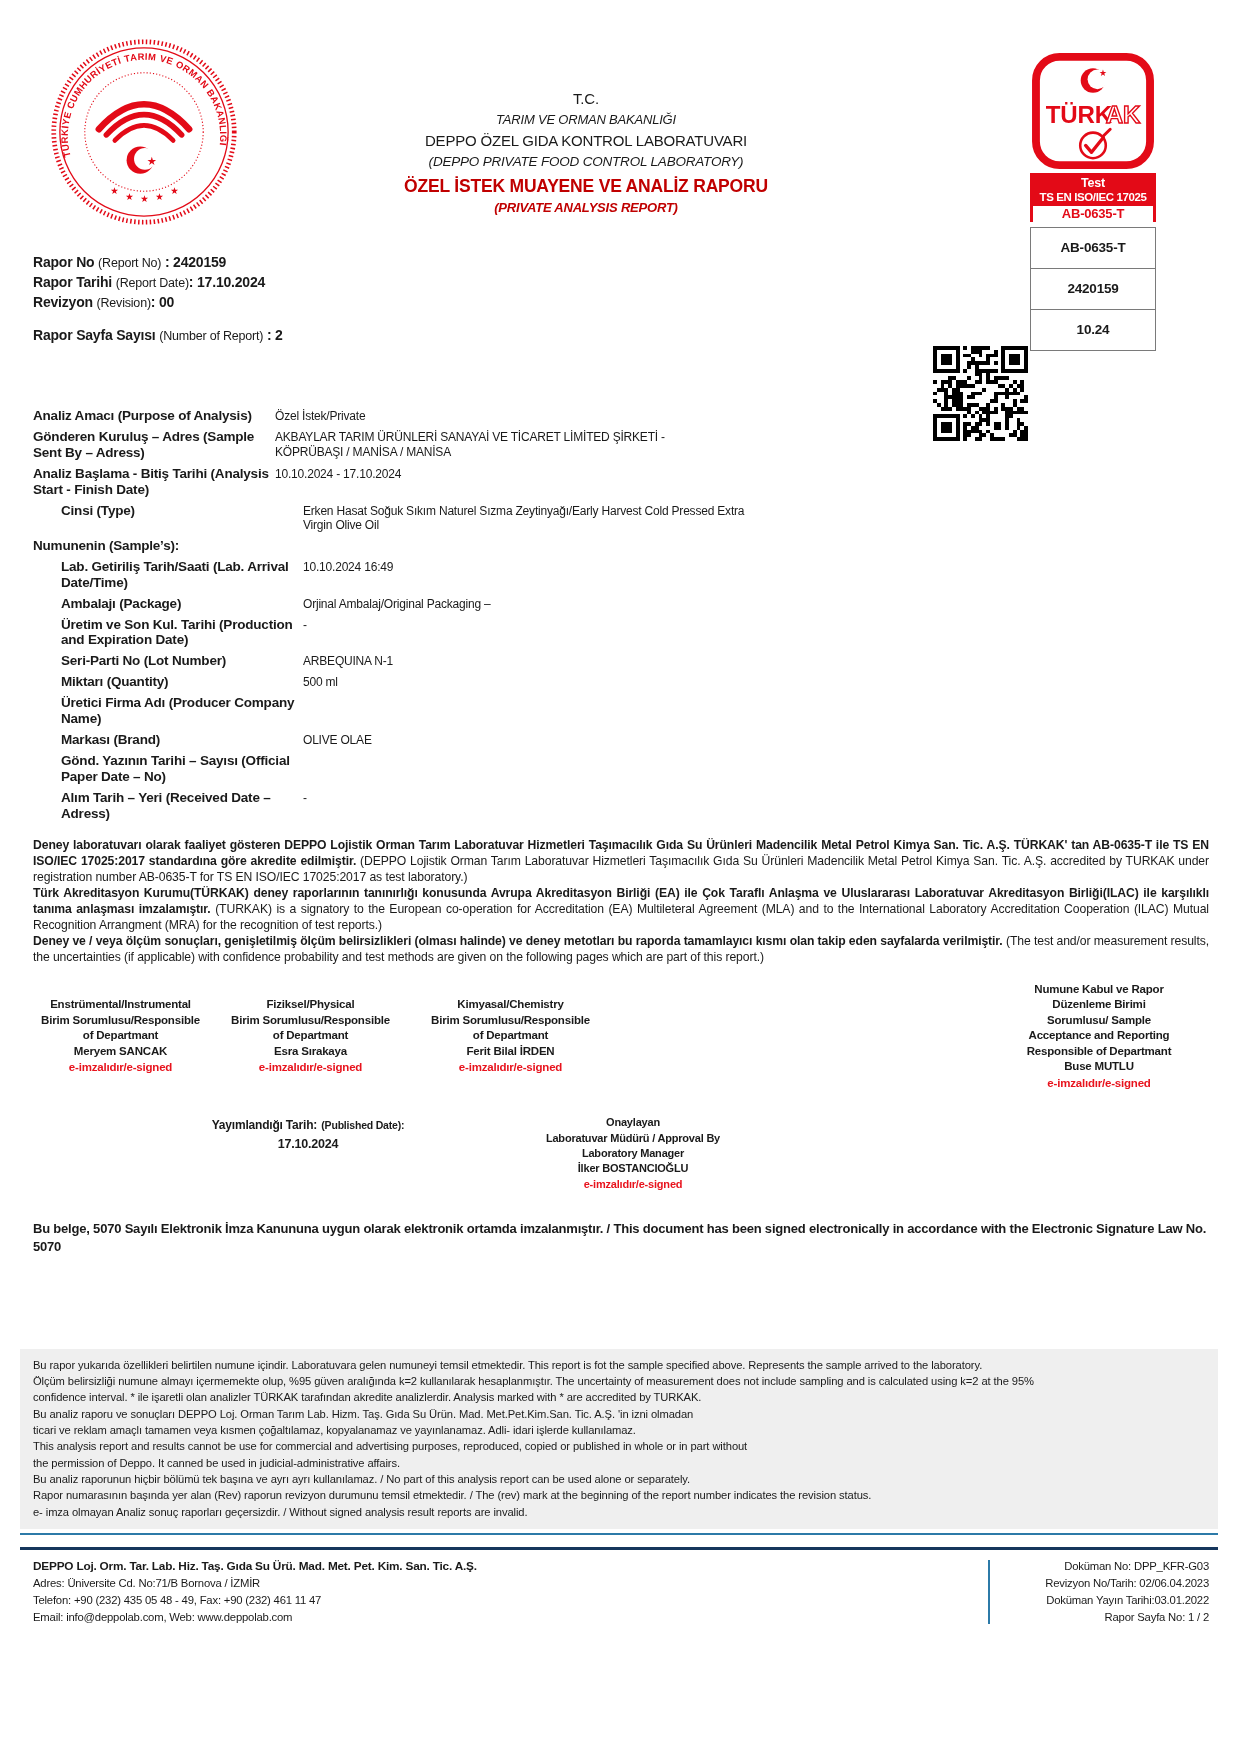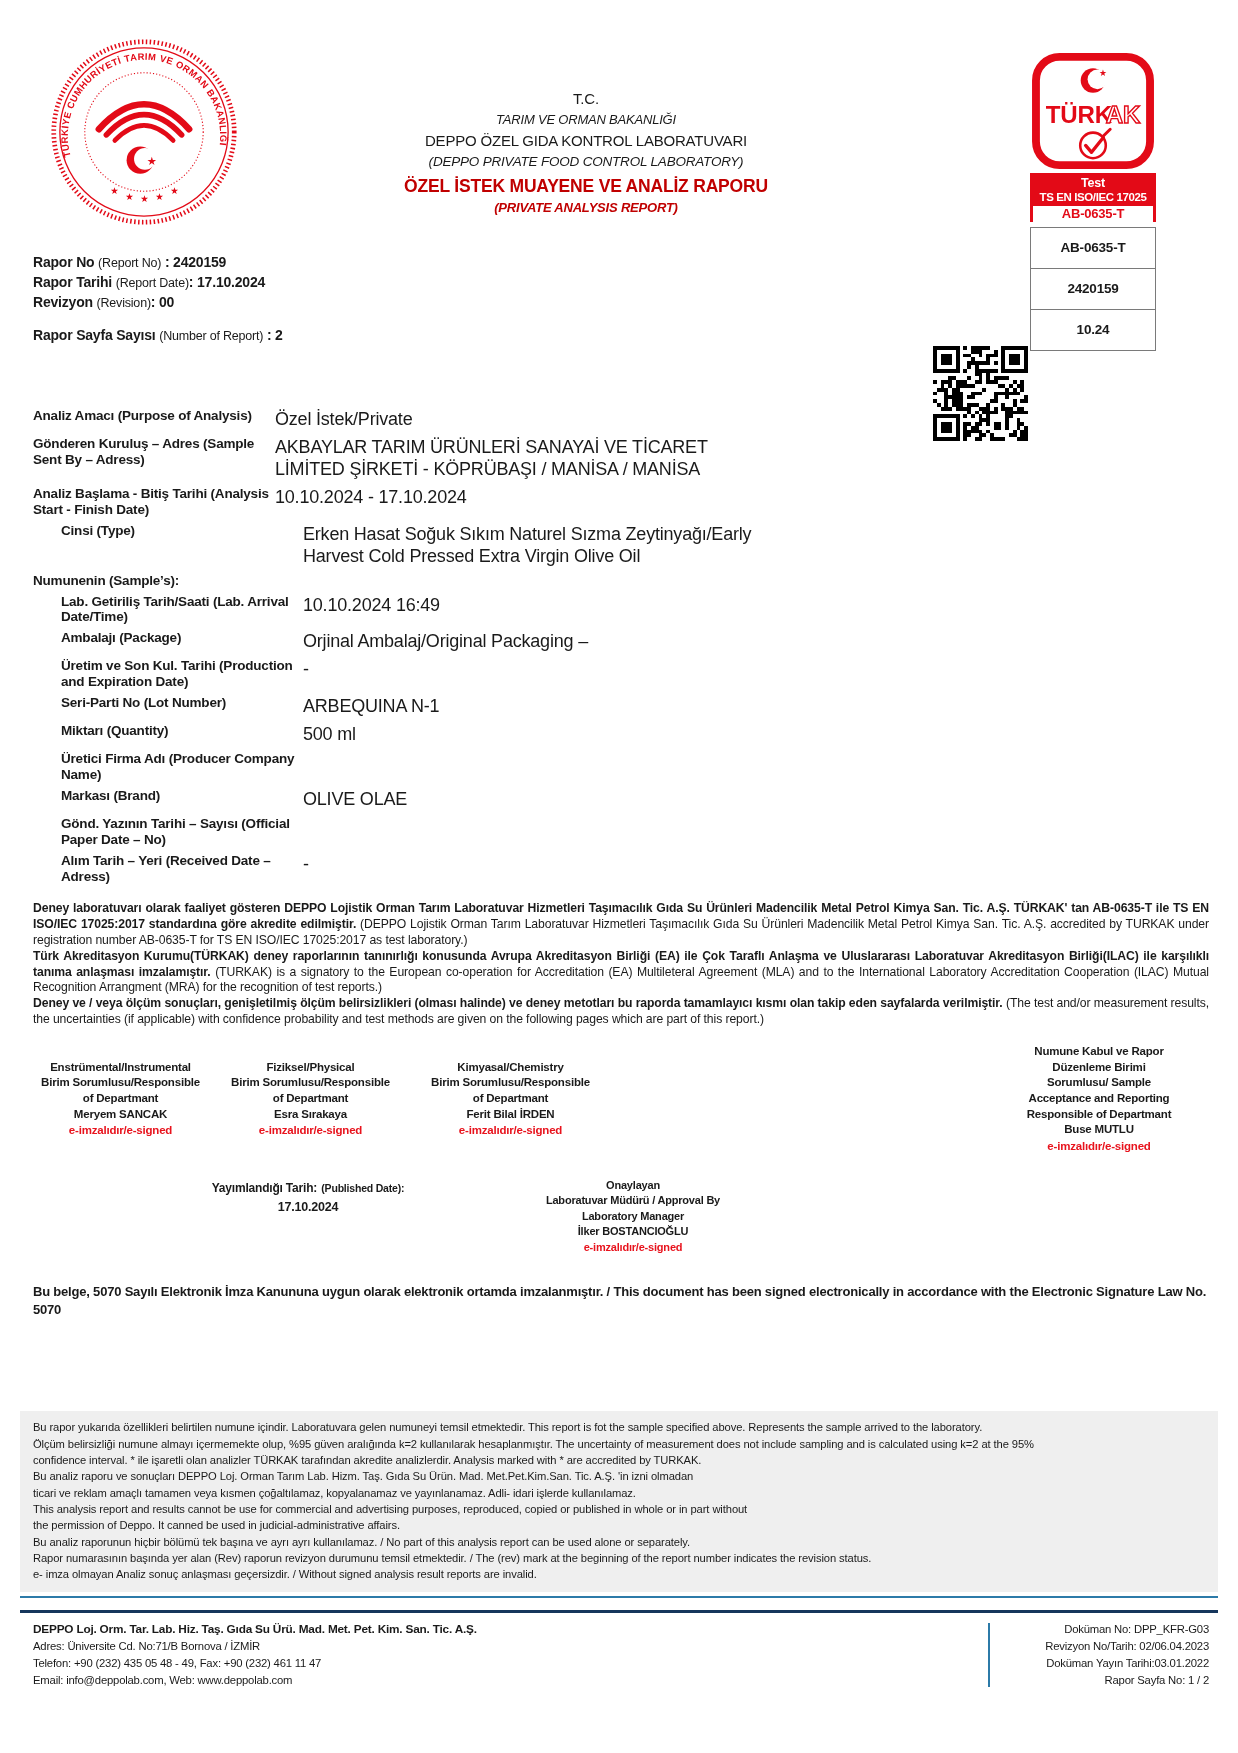--- a/index.html
+++ b/index.html
@@ -44,21 +44,21 @@
   .rinfo > div:last-of-type{margin-top:17px;}
 
   .qr{position:absolute;left:933px;top:346px;width:95px;height:95px;}
   .qr svg{width:100%;height:100%;}
 
   
   .details{margin:16px 33px;width:720px;}
   .drow{display:flex;margin-bottom:5px;}
   .dlabel{flex:0 0 242px;font-weight:bold;font-size:13.5px;line-height:1.18;}
   .dlabel.indent{padding-left:28px;}
-  .dvalue{width:450px;font-size:18px;line-height:1.22;padding-top:1px;}
+  .dvalue{width:450px;font-size:12px;line-height:1.22;padding-top:1px;}
 
   
   .paras{margin:14px 33px 0;width:1176px;font-size:12.2px;line-height:1.31;text-align:justify;letter-spacing:-0.1px;}
 
   
   .signers{display:flex;align-items:center;margin:16px 33px 0;width:1176px;}
   .signer{text-align:center;font-weight:bold;font-size:11.5px;line-height:1.35;}
   .signer .dept{white-space:pre-line;}
   .signer .esig{color:var(--esigned-red);margin-top:1px;}
   .signers > div:nth-of-type(1){width:175px;}
@@ -556,21 +556,21 @@
       <div class="note-line">ticari ve reklam amaçlı tamamen veya kısmen çoğaltılamaz, kopyalanamaz ve yayınlanamaz. Adli- idari işlerde kullanılamaz.</div>
 
       <div class="note-line">This analysis report and results cannot be use for commercial and advertising purposes, reproduced, copied or published in whole or in part without</div>
 
       <div class="note-line"> the permission of Deppo. It canned be used in judicial-administrative affairs.</div>
 
       <div class="note-line">Bu analiz raporunun hiçbir bölümü tek başına ve ayrı ayrı kullanılamaz. / No part of this analysis report can be used alone or separately.</div>
 
       <div class="note-line">Rapor numarasının başında yer alan (Rev) raporun revizyon durumunu temsil etmektedir. / The (rev) mark at the beginning of the report number indicates the revision status.</div>
 
-      <div class="note-line">e- imza olmayan Analiz sonuç anlaşması geçersizdir. / Without signed analysis result reports are invalid.</div>
+      <div class="note-line">e- imza olmayan Analiz sonuç raporları geçersizdir. / Without signed analysis result reports are invalid.</div>
     </div>
 
   <div class="rule-thin"></div>
   <div class="rule-thick"></div>
 
   <div class="footer">
     <div class="fleft">
       <div class="f-company">DEPPO Loj. Orm. Tar. Lab. Hiz. Taş. Gıda Su Ürü. Mad. Met. Pet. Kim. San. Tic. A.Ş.</div>
       <div>
 

